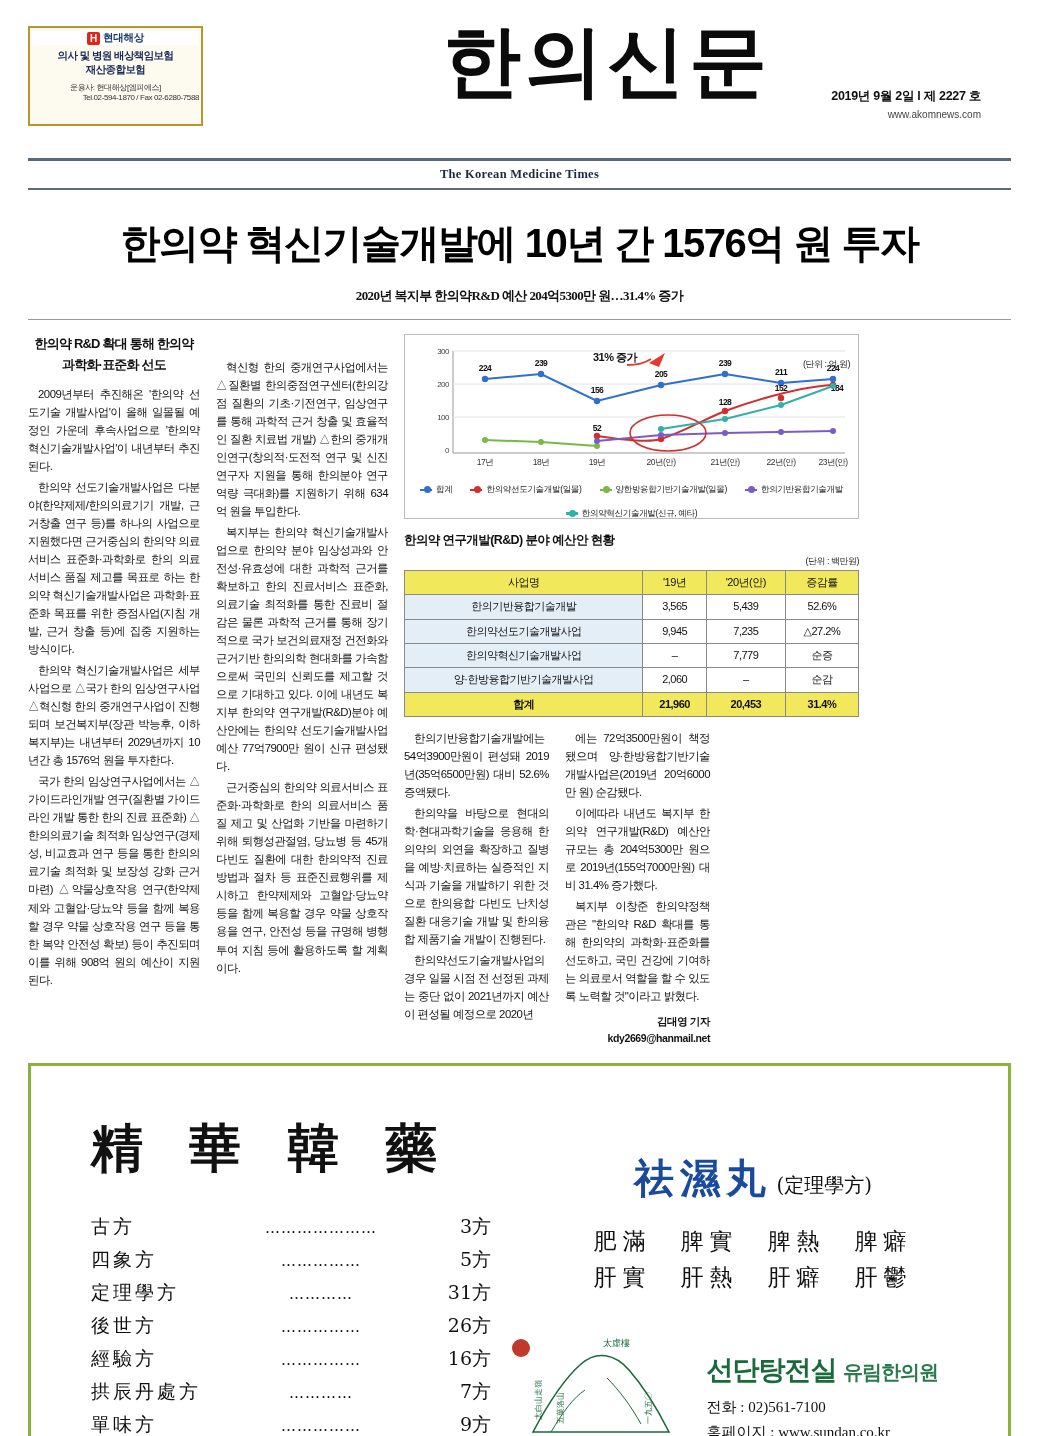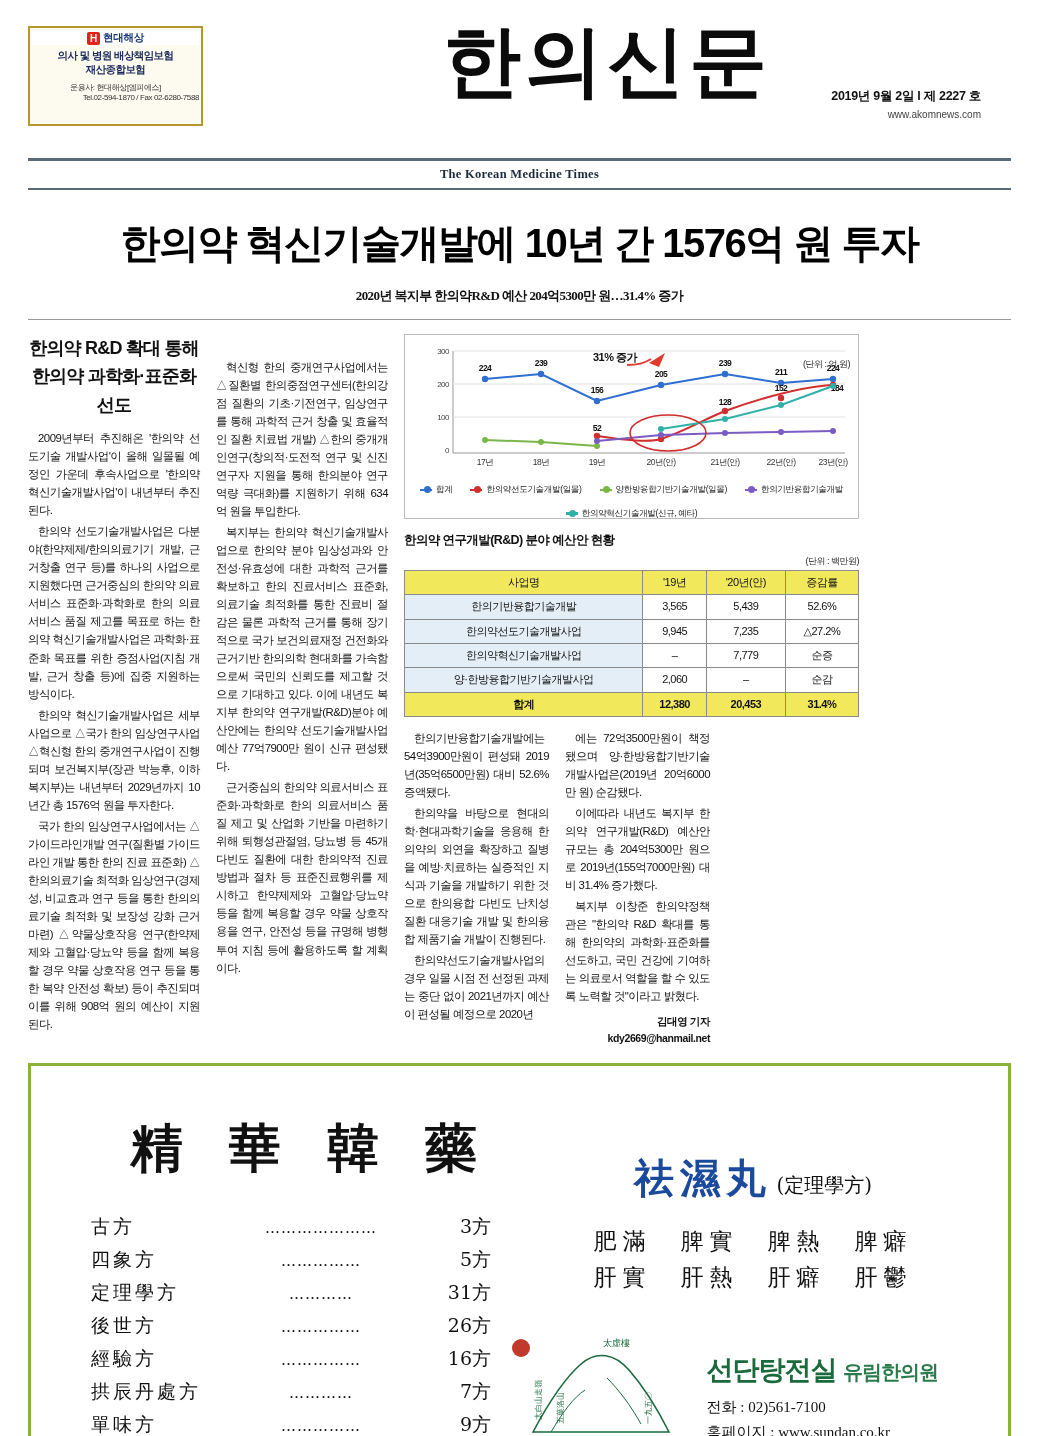--- a/index.html
+++ b/index.html
@@ -54,21 +54,21 @@
     font-family:"Liberation Serif", serif; font-weight:bold;
   }
   .rule-head { height:1px; background:#999; margin:14px 0 14px; }
 
   
   .content { display:flex; gap:16px; }
   .col { font-size:11.4px; line-height:1.58; text-align:justify; letter-spacing:-0.5px; color:#111; }
   .col-1 { width:172px; }
   .col-2 { width:172px; }
   .col-right { width:455px; }
-  .kicker { font-size:18px; font-weight:bold; text-align:center; margin-bottom:10px; letter-spacing:-0.8px;}
+  .kicker { font-size:13px; font-weight:bold; text-align:center; margin-bottom:10px; letter-spacing:-0.8px;}
   .col p { margin:0 0 3px; text-indent:10px; }
 
   
   .chart-box { border:1px solid #bbb; background:#fff; padding:6px 8px 4px; position:relative; height:185px;}
   .chart-unit { position:absolute; right:8px; top:22px; font-size:9px; color:#222; }
   .chart-svg { display:block; }
   .legend { display:flex; flex-wrap:wrap; justify-content:center; gap:10px 18px; margin-top:2px; }
   .lg { display:flex; align-items:center; gap:4px; font-size:8.6px; color:#222; letter-spacing:-0.4px;}
   .lg i { width:12px; height:2.5px; display:inline-block; position:relative;}
   .lg i::after{ content:""; position:absolute; left:3.5px; top:-2.2px; width:7px;height:7px;border-radius:50%;background:inherit;}
@@ -89,21 +89,21 @@
   .rc p { margin:0 0 3px; text-indent:10px; }
   .byline { text-align:right; font-size:10.5px; font-weight:bold; margin-top:8px; letter-spacing:-0.4px;}
 
   
   .bottom-ad {
     margin-top:16px; border:3px solid #8cb23c; height:400px; position:relative;
     background:#fff; padding:14px 24px;
   }
   .ad-top-line { text-align:right; font-family:"Liberation Serif", serif; font-size:15px; font-weight:bold; letter-spacing:-0.3px;}
   .ad-left { position:absolute; left:60px; top:48px; width:400px; }
-  .brand-cn { font-family:"DejaVu Serif", serif; font-size:52px; font-weight:bold; letter-spacing:14px; text-align:right; }
+  .brand-cn { font-family:"DejaVu Serif", serif; font-size:52px; font-weight:bold; letter-spacing:14px; text-align:left; }
   .list { margin-top:30px; font-family:"DejaVu Serif", serif; font-size:19px; }
   .list .row { display:flex; align-items:baseline; margin-bottom:7px; }
   .list .nm { width:120px; text-align:left; letter-spacing:3px;}
   .list .dots { flex:1; letter-spacing:1px; text-align:center; font-size:15px; color:#111;}
   .list .vl { width:60px; text-align:right; }
 
   .ad-right { position:absolute; right:40px; top:85px; width:430px; text-align:center;}
   .pill-title { font-family:"DejaVu Serif", serif; font-size:40px; font-weight:bold; letter-spacing:6px; color:#1a4a9c; display:inline-block;}
   .pill-sub { font-family:"DejaVu Serif", serif; font-size:20px; color:#111; }
   .sym-grid { margin-top:18px; font-family:"DejaVu Serif", serif; font-size:23px; line-height:1.5; letter-spacing:6px;}
@@ -311,21 +311,21 @@
             <td>순증</td>
           </tr>
           <tr>
             <td class="name">양·한방융합기반기술개발사업</td>
             <td>2,060</td>
             <td>–</td>
             <td>순감</td>
           </tr>
           <tr class="total">
             <td class="name">합계</td>
-            <td>12,380</td>
+            <td>21,960</td>
             <td>20,453</td>
             <td>31.4%</td>
           </tr>
         </tbody>
       </table>
 
       <div class="right-cols">
         <div class="rc">
           <p>한의기반융합기술개발에는 54억3900만원이 편성돼 2019년(35억6500만원) 대비 52.6% 증액됐다.</p>
           <p>한의약을 바탕으로 현대의학·현대과학기술을 응용해 한의약의 외연을 확장하고 질병을 예방·치료하는 실증적인 지식과 기술을 개발하기 위한 것으로 한의융합 다빈도 난치성 질환 대응기술 개발 및 한의융합 제품기술 개발이 진행된다.</p>

